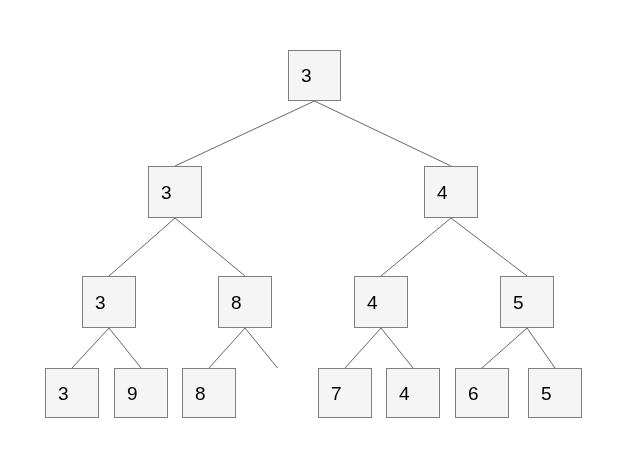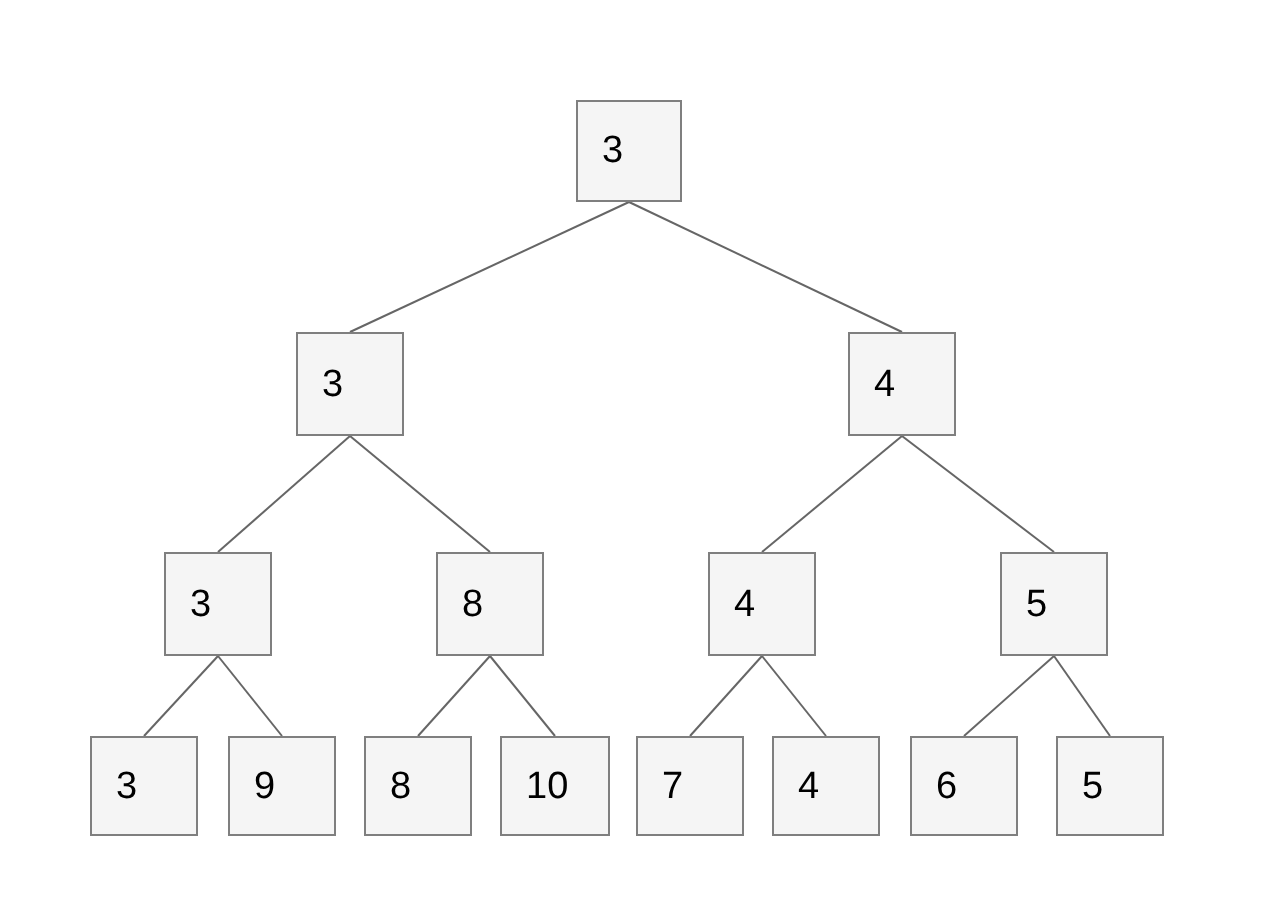--- a/index.html
+++ b/index.html
@@ -89,23 +89,20 @@
 
   <div class="node" style="left:45px;top:368px;width:54px;height:50px">
     <span>3</span>
   </div>
   <div class="node" style="left:114px;top:368px;width:54px;height:50px">
     <span>9</span>
   </div>
   <div class="node" style="left:182px;top:368px;width:54px;height:50px">
     <span>8</span>
   </div>
-  <div class="node" style="left:250px;top:368px;width:55px;height:50px">
-    <span>10</span>
-  </div>
   <div class="node" style="left:318px;top:368px;width:54px;height:50px">
     <span>7</span>
   </div>
   <div class="node" style="left:386px;top:368px;width:54px;height:50px">
     <span>4</span>
   </div>
   <div class="node" style="left:455px;top:368px;width:54px;height:50px">
     <span>6</span>
   </div>
   <div class="node" style="left:528px;top:368px;width:54px;height:50px">

